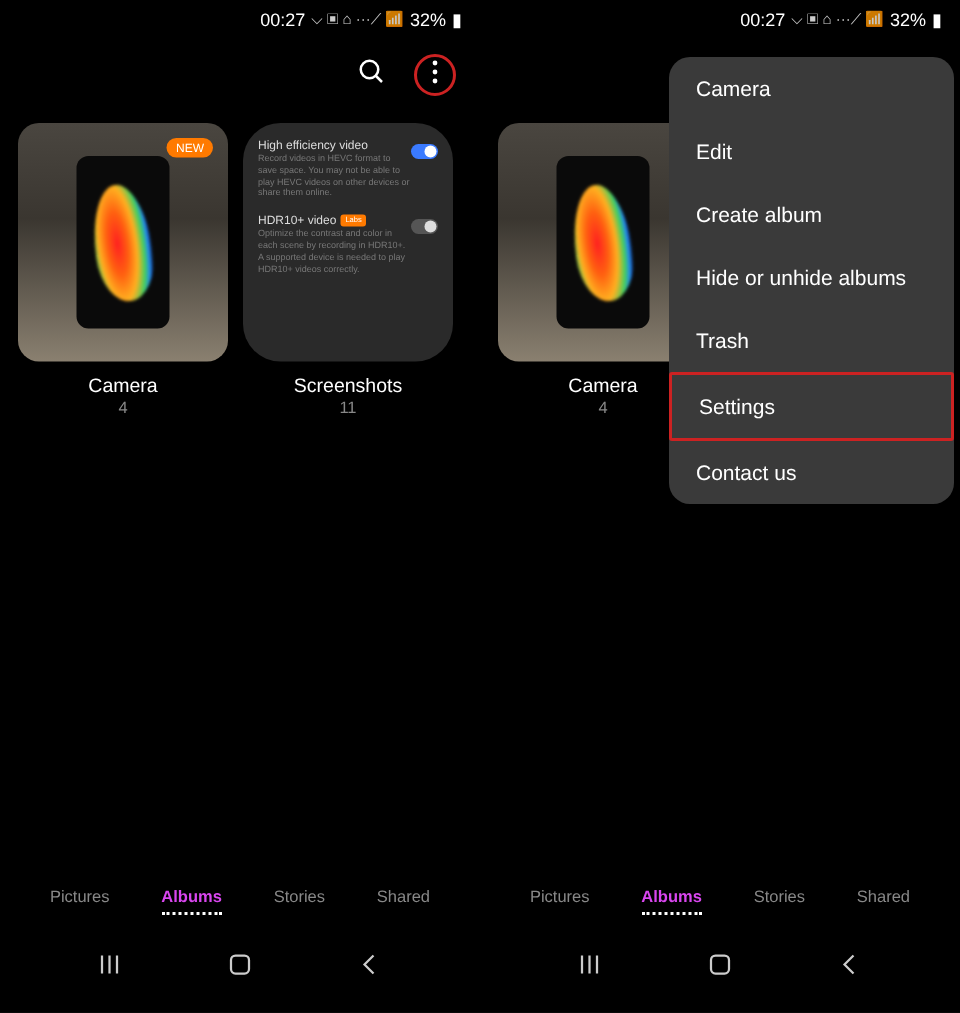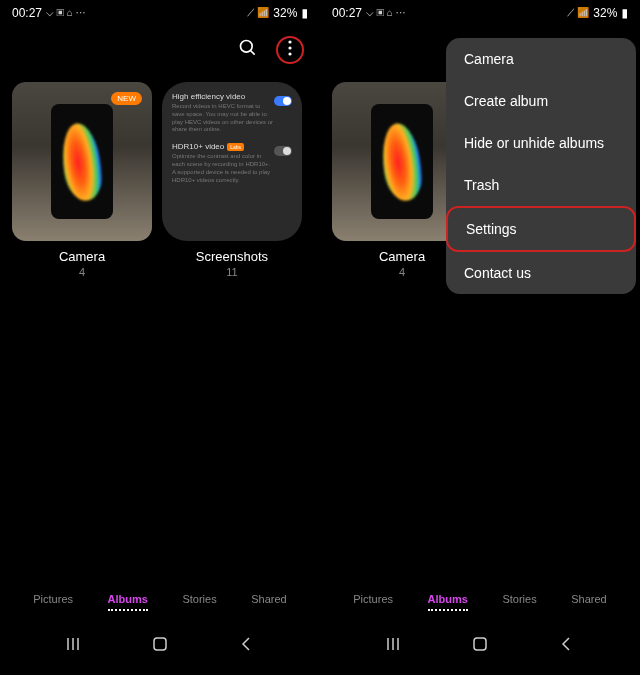--- a/index.html
+++ b/index.html
@@ -15,21 +15,21 @@
       width: 320px;
       height: 675px;
       background: #000;
       position: relative;
       display: flex;
       flex-direction: column;
     }
     .status-bar {
       height: 26px;
       display: flex;
-      justify-content: space-between;
+      justify-content: flex-end;
       align-items: center;
       padding: 0 12px;
       color: #fff;
       font-size: 12px;
     }
     .status-left, .status-right {
       display: flex;
       align-items: center;
       gap: 4px;
     }
@@ -211,21 +211,21 @@
       z-index: 10;
     }
     .menu-item {
       color: #fff;
       font-size: 14px;
       padding: 13px 18px;
       cursor: pointer;
     }
     .menu-item.highlighted {
       border: 2px solid #cc2222;
-      border-radius: 12px;
+      border-radius: 2px;
     }
     .hdr-badge {
       display: inline-block;
       background: #ff7a00;
       color: #fff;
       font-size: 5px;
       padding: 1px 3px;
       border-radius: 2px;
       margin-left: 3px;
       vertical-align: middle;
@@ -345,20 +345,21 @@
           <div class="flame"></div>
         </div>
       </div>
       <div class="album-label">Camera</div>
       <div class="album-count">4</div>
     </div>
   </div>
 
   <div class="menu">
     <div class="menu-item">Camera</div>
+    <div class="menu-item">Edit</div>
     <div class="menu-item">Create album</div>
     <div class="menu-item">Hide or unhide albums</div>
     <div class="menu-item">Trash</div>
     <div class="menu-item highlighted">Settings</div>
     <div class="menu-item">Contact us</div>
   </div>
 
   <div class="spacer"></div>
 
   <div class="bottom-tabs">

